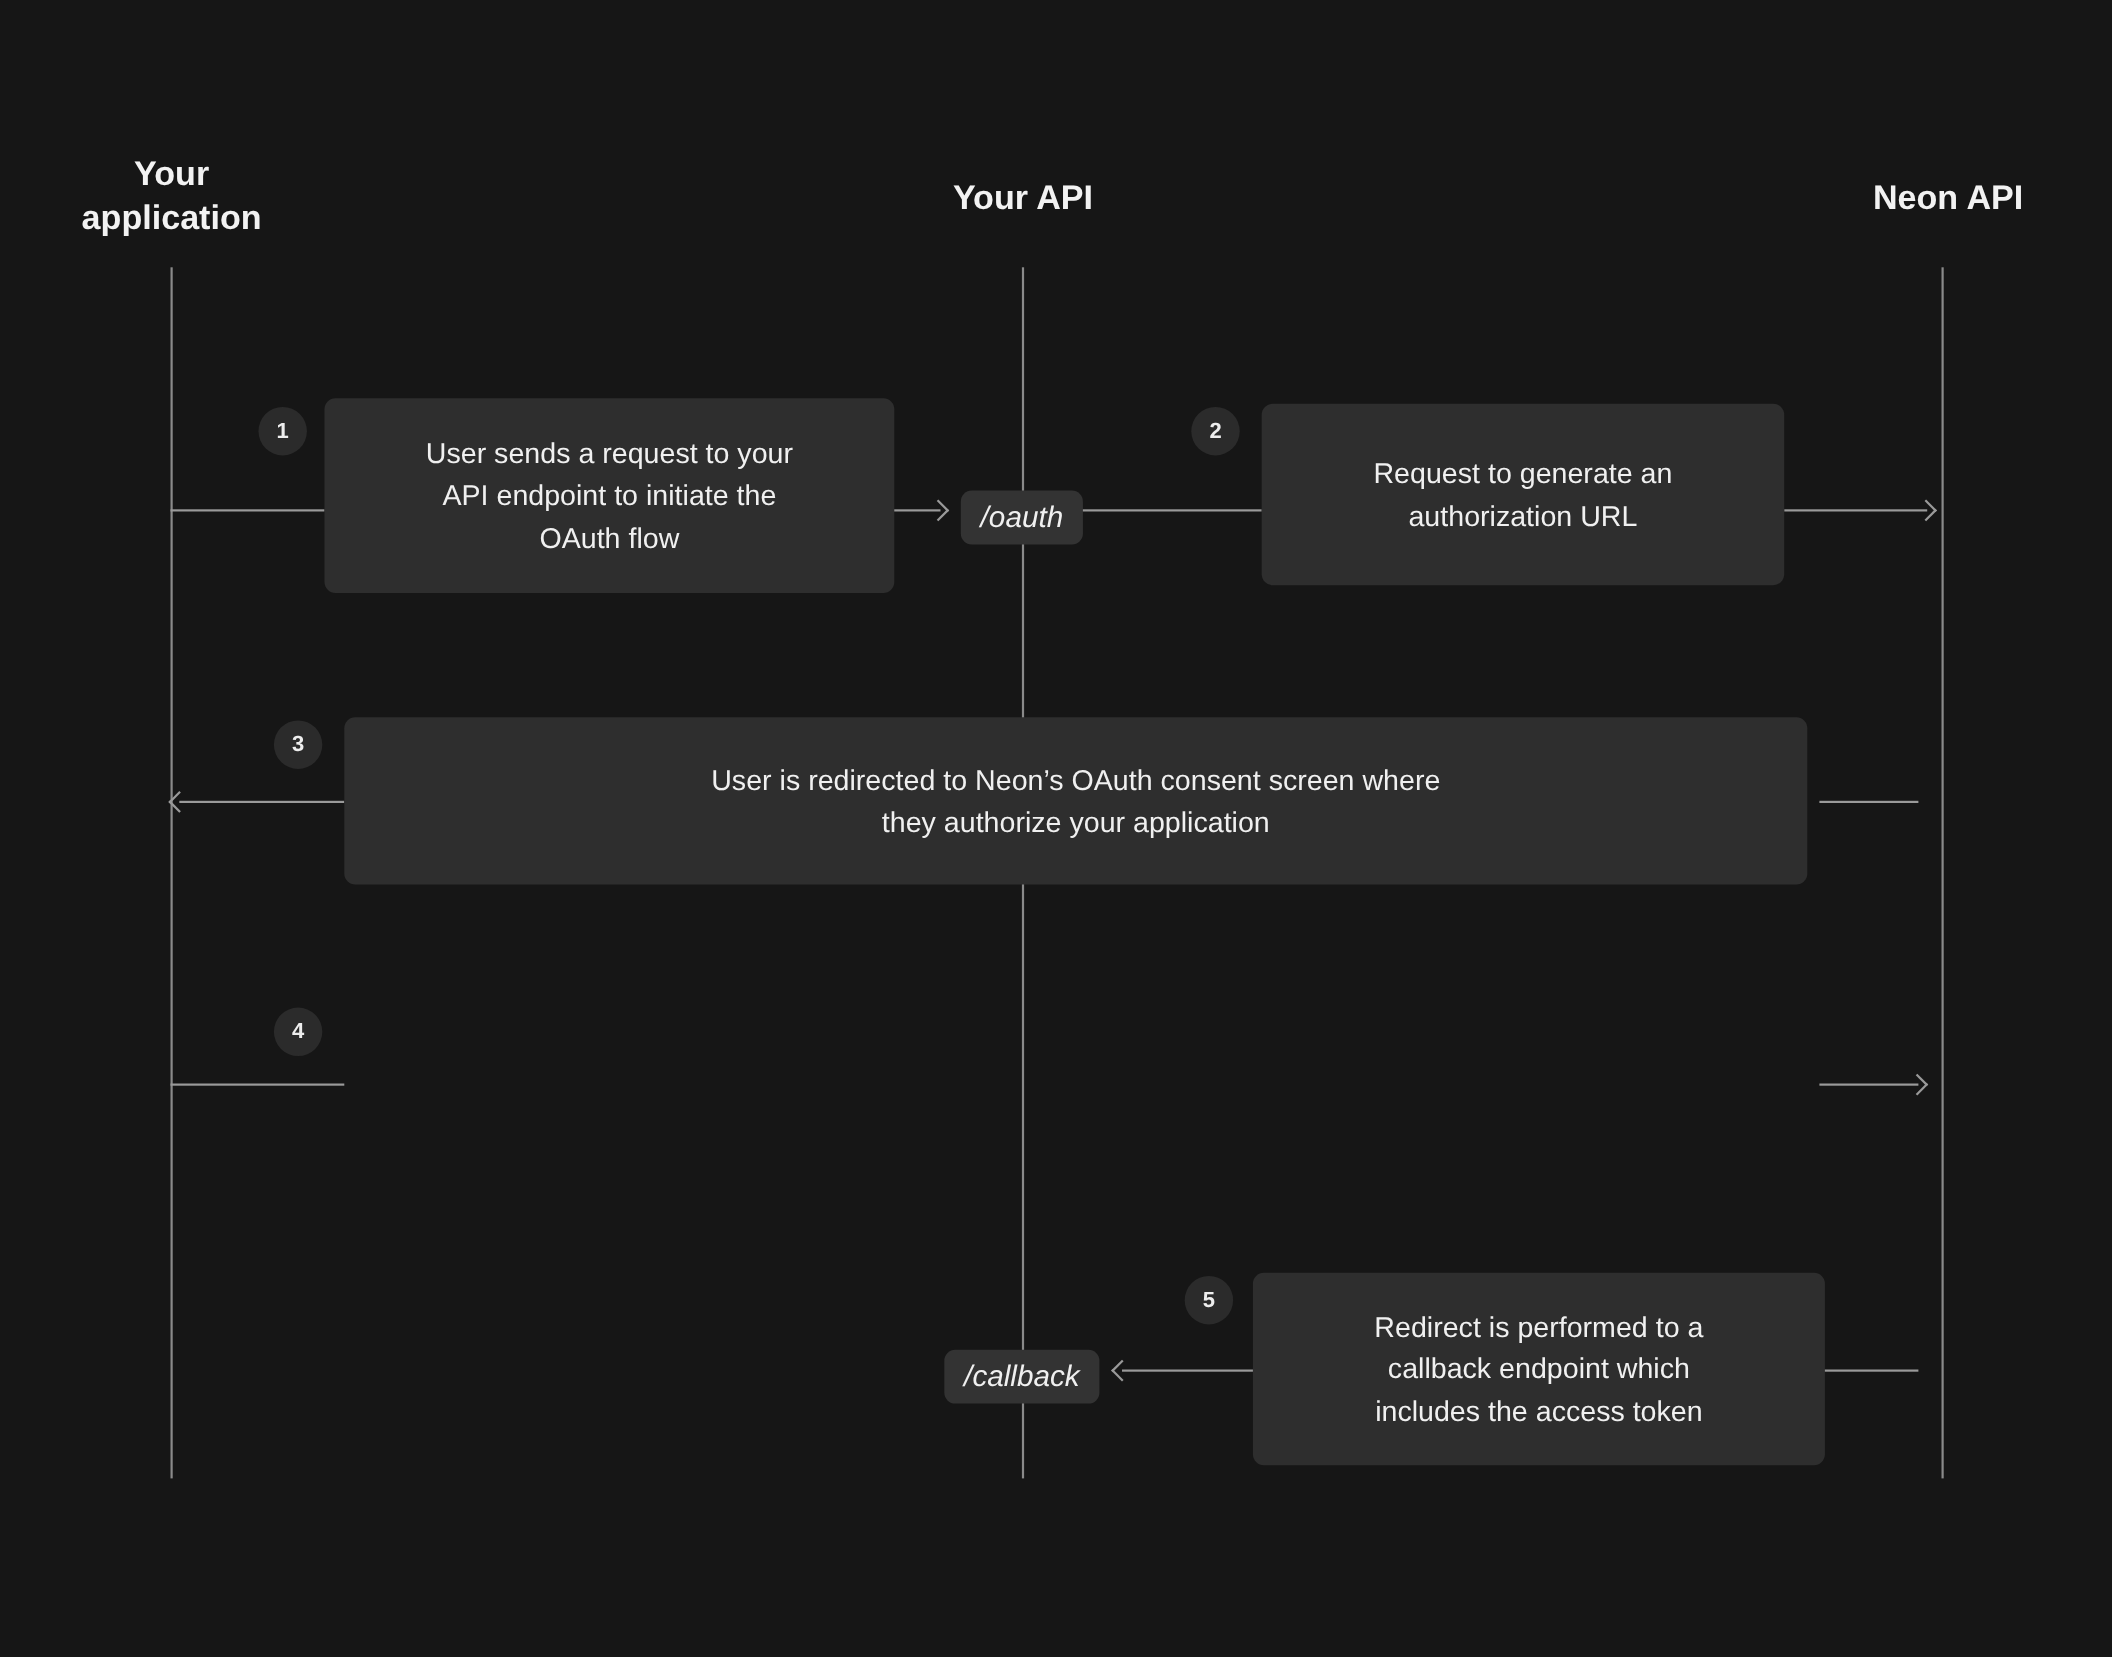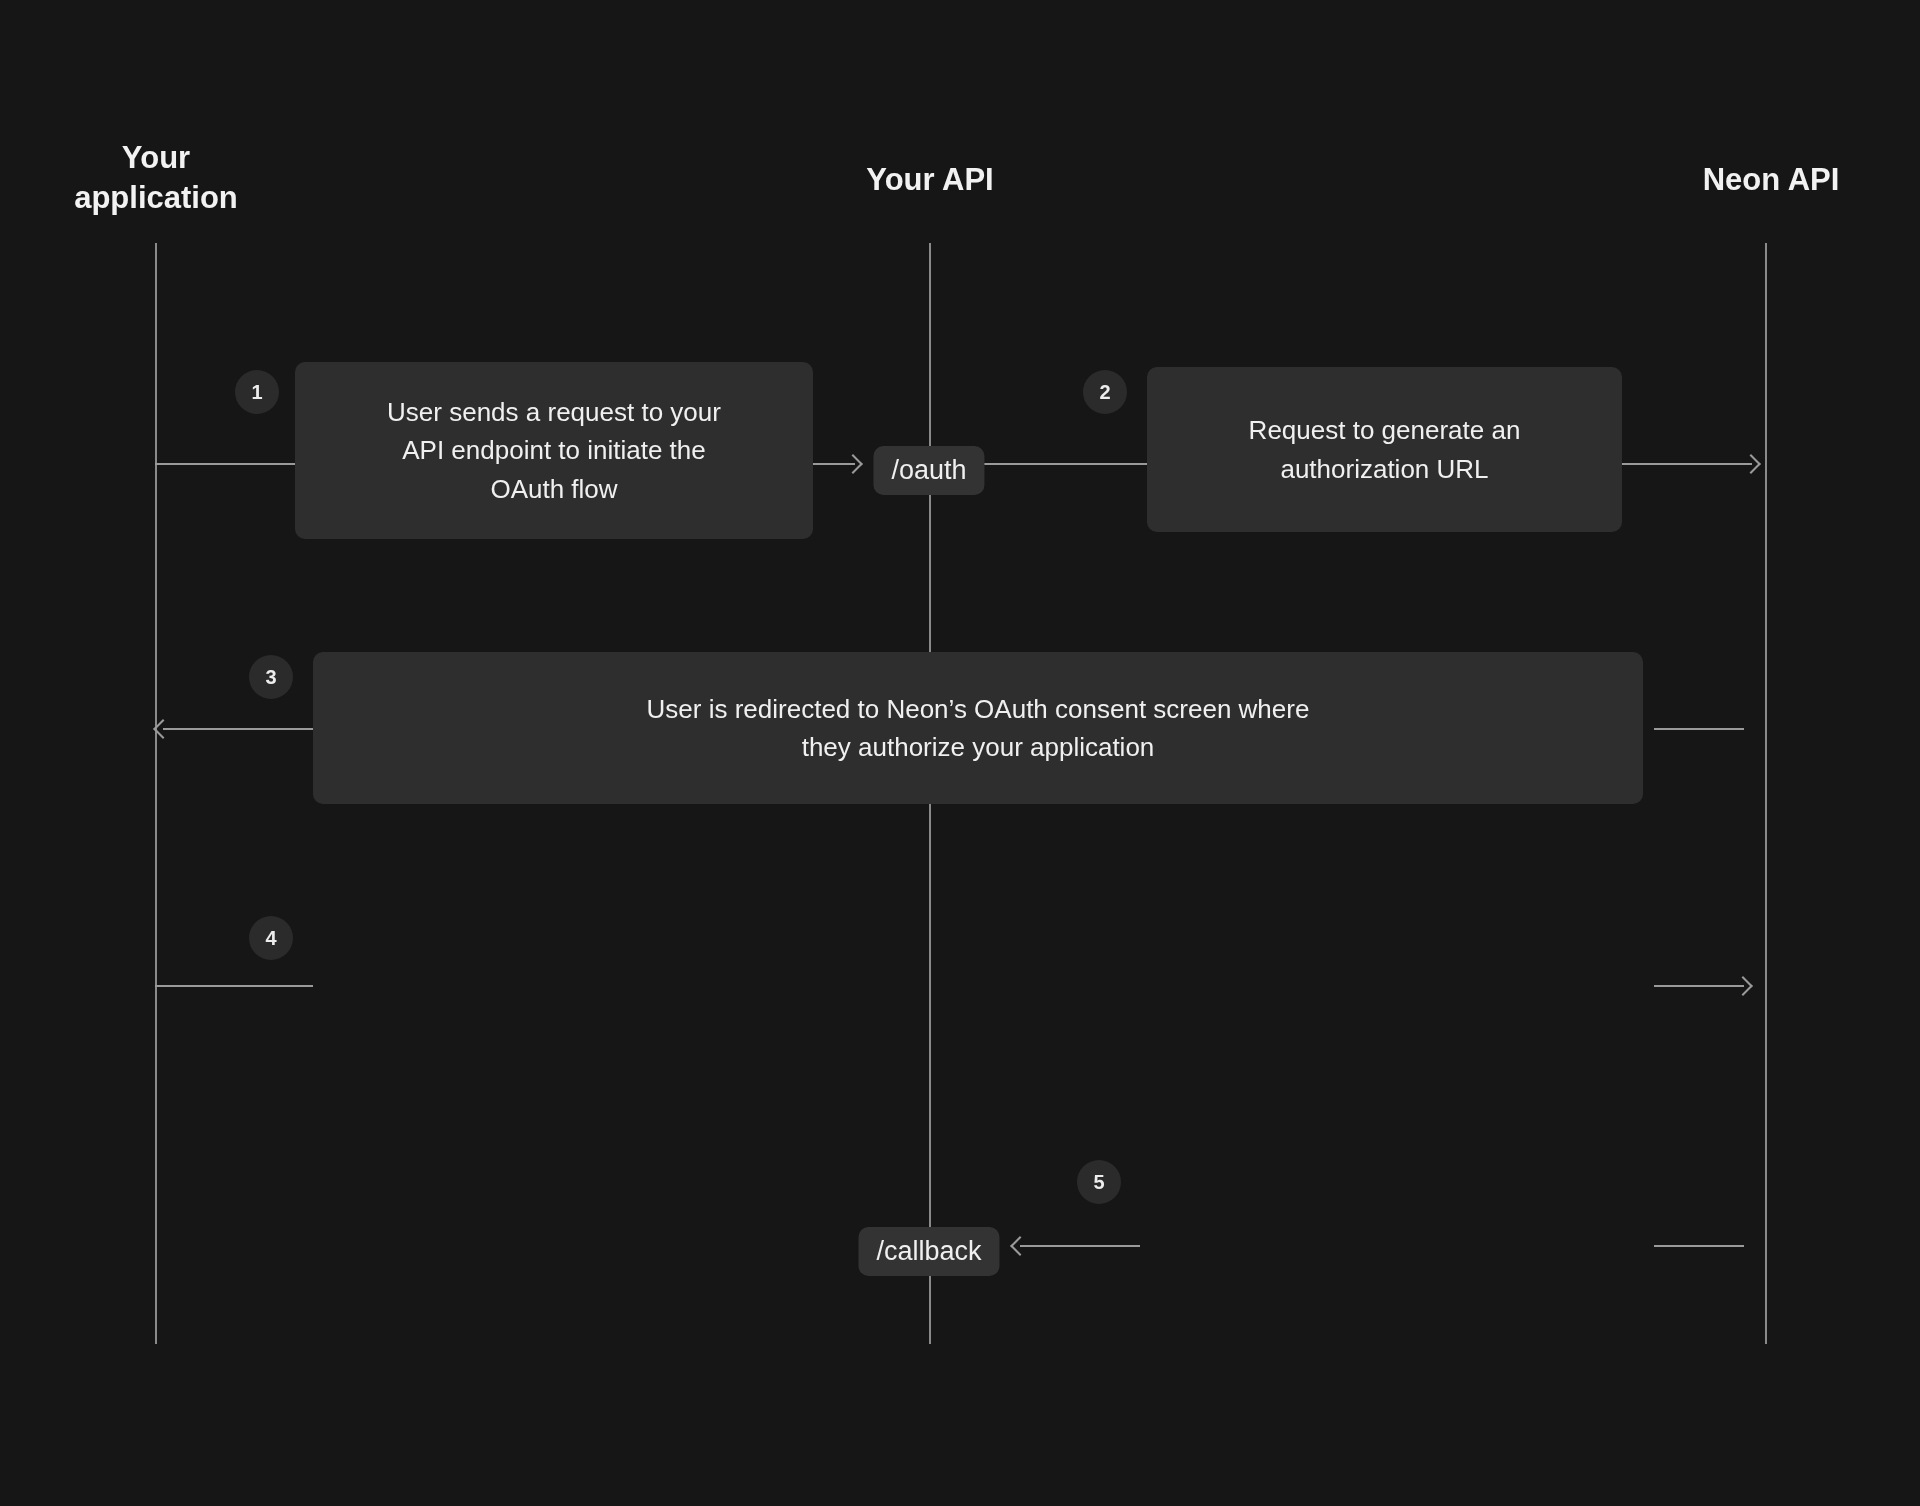--- a/index.html
+++ b/index.html
@@ -102,20 +102,21 @@
   .pill {
     position: absolute;
     background: #333333;
     border-radius: 10px;
     color: #f0f0f0;
     font-size: 27px;
     padding: 9px 18px;
     z-index: 4;
     white-space: nowrap;
     transform: translateX(-50%);
+    font-style: italic;
   }
 </style>
 </head>
 <body>
 
 <div id="diagram">
 
   <div class="lifeline app"></div>
   <div class="lifeline api"></div>
   <div class="lifeline neon"></div>
@@ -157,16 +158,21 @@
 
   <div class="conn" style="left:155px; top:985px; width:158px;"></div>
   <div class="conn" style="left:1654px; top:985px; width:90px;"></div>
   <div class="arrow-head right" style="left:1736px; top:979px;"></div>
   <div class="badge" style="left:249px; top:916px;">4</div>
 
   <div class="arrow-head left" style="left:1013px; top:1239px;"></div>
   <div class="conn" style="left:1020px; top:1245px; width:120px;"></div>
   <div class="conn" style="left:1654px; top:1245px; width:90px;"></div>
   <div class="badge" style="left:1077px; top:1160px;">5</div>
+  <div class="step-box" style="left:1139px; top:1157px; width:520px; height:175px;">
+    <span class="txt">Redirect is performed to a
+callback endpoint which
+includes the access token</span>
+  </div>
 
   <div class="pill" style="left:929px; top:1227px;">/callback</div>
 
 </div>
 
 </body></html>

